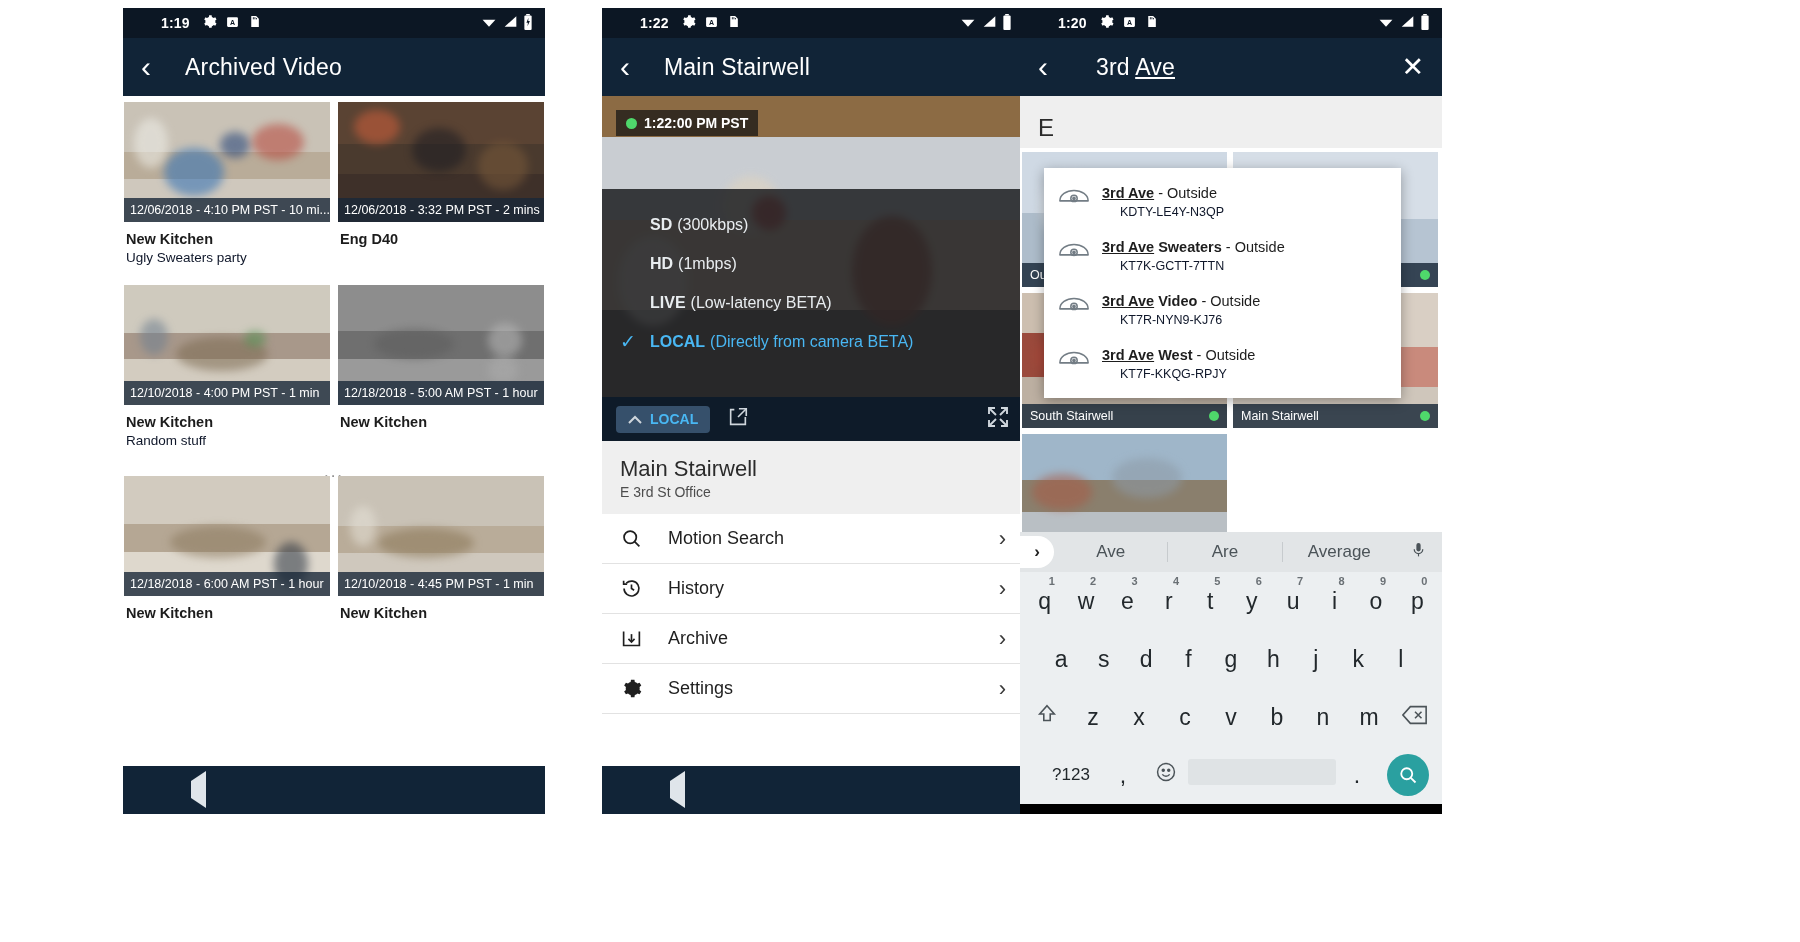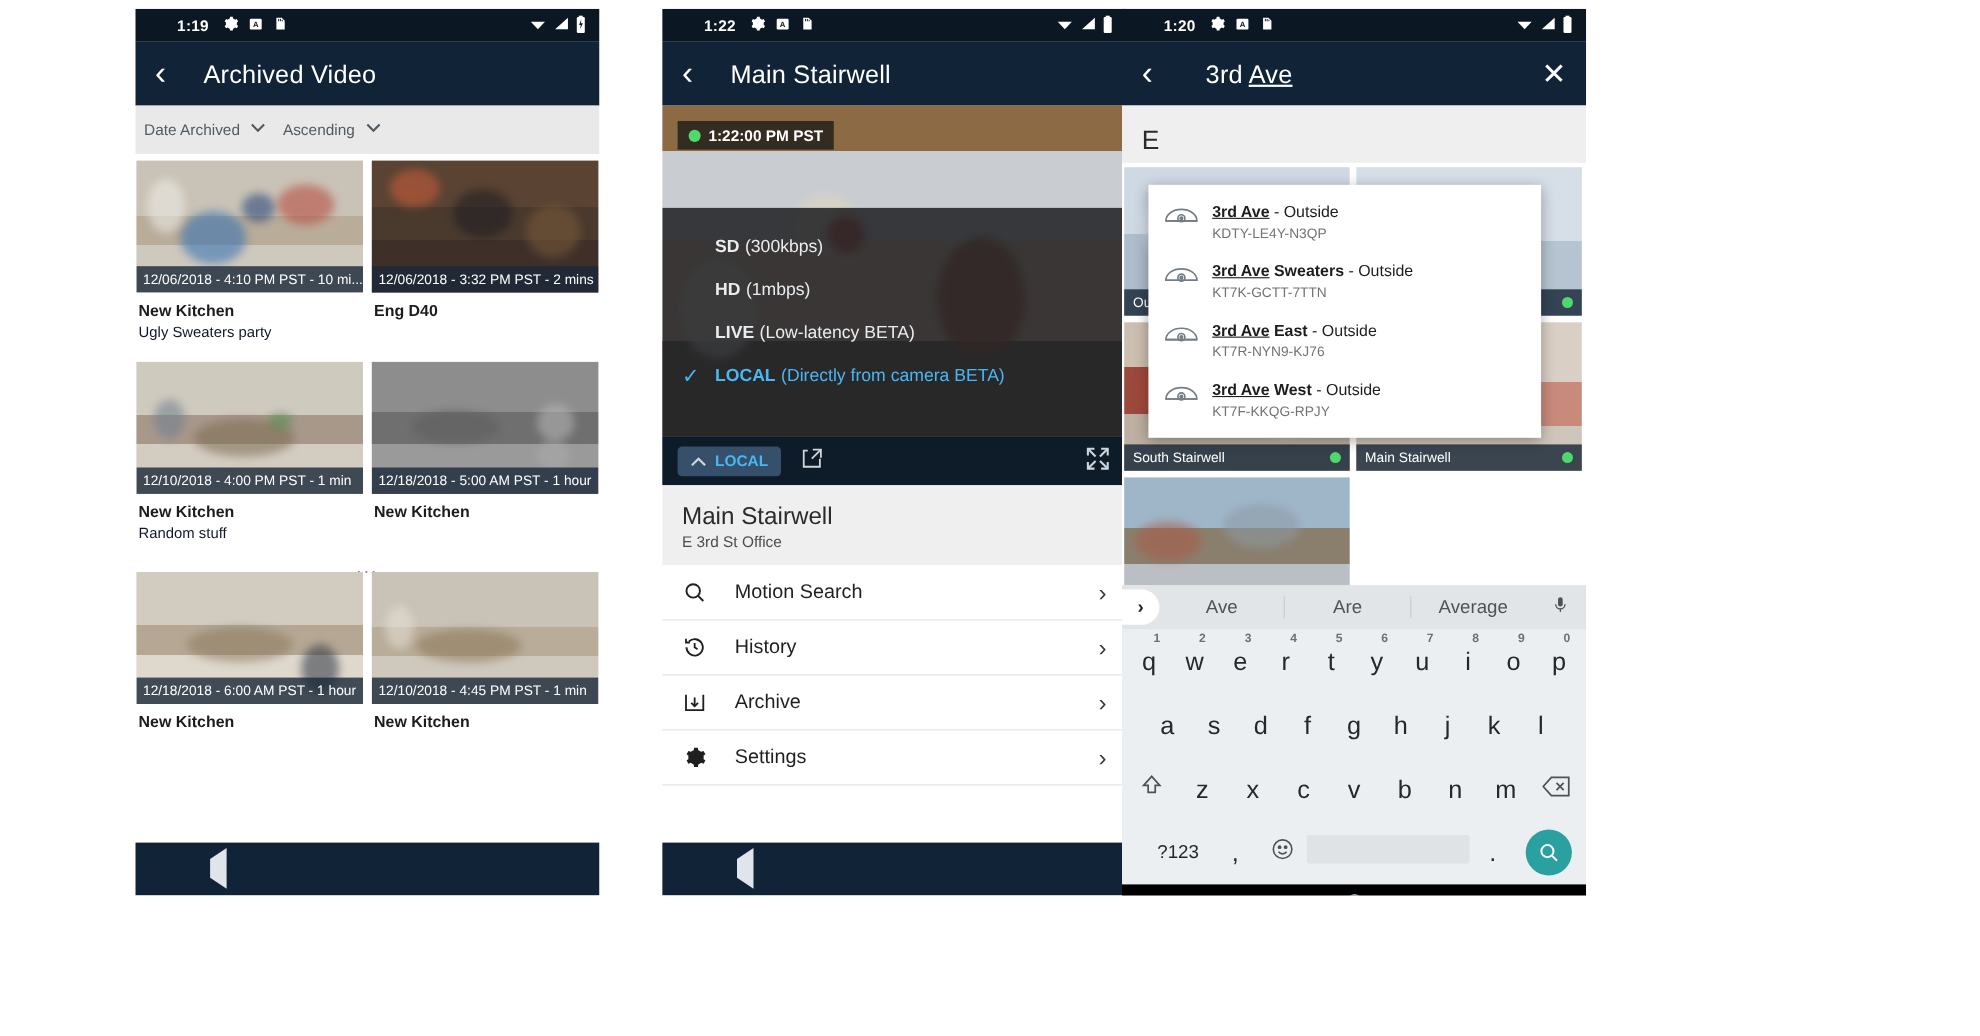--- a/index.html
+++ b/index.html
@@ -106,21 +106,21 @@
   .a4{background:linear-gradient(#d9cfc4 0 40%, #c98a7c 40% 70%, #cfc6bb 70% 100%);}
   .a5{background:linear-gradient(#9fb6c9 0 34%, #8a7f6d 34% 58%, #b9bfc4 58% 100%);}
 
   .dropdown{ position:absolute; left:24px; top:72px; width:357px;
      background:#fff; box-shadow:0 3px 12px rgba(0,0,0,.33); padding:6px 0 8px 0;
      z-index:30; }
   .dd-item{ display:flex; align-items:flex-start; gap:12px; padding:10px 14px 9px 14px; }
   .dd-txt .t1{ font-size:14.5px; color:#1d1d1d; }
   .dd-txt .t1 .m{ font-weight:bold; text-decoration:underline; }
   .dd-txt .t1 .b{ font-weight:bold; }
-  .dd-txt .t2{ font-size:12.5px; color:#737373; margin-top:3px; }
+  .dd-txt .t2{ font-size:12.5px; color:#0f172a; margin-top:3px;margin-left:18px; }
 
   
   .kb{ position:absolute; left:0; right:0; bottom:40px; background:#eceff1; }
   .kb-sugg{ height:40px; background:#e2e5e7; display:flex; align-items:center;
             position:relative; }
   .kb-sugg .exp{ position:absolute; left:0; top:4px; width:34px; height:32px;
      background:#fff; border-radius:0 18px 18px 0; display:flex; align-items:center;
      justify-content:center; font-size:17px; font-weight:bold; color:#222; }
   .sugg{ flex:1; text-align:center; font-size:17px; color:#4b5358; }
   .sugg + .sugg{ border-left:1px solid #c7cbce; }
@@ -187,34 +187,20 @@
               <path d="M6.6 5L3.8 12h2.1l-.6 5 3.3-7.3H6.3z" fill="#0c1724"></path>
             </svg></span>
       </span>
     </div>
 
     <div class="appbar">
       <span class="back">‹</span>
       <span class="title">Archived Video</span>
     </div>
 
-    <div class="sortbar">
-      <span>Date Archived</span>
-      <span class="chev">
-        <svg width="13" height="9" viewBox="0 0 14 9" fill="none" stroke="#515b63" stroke-width="2.2">
-            <path d="M1 1l6 6 6-6"></path>
-          </svg>
-      </span>
-      <span>Ascending</span>
-      <span class="chev">
-        <svg width="13" height="9" viewBox="0 0 14 9" fill="none" stroke="#515b63" stroke-width="2.2">
-            <path d="M1 1l6 6 6-6"></path>
-          </svg>
-      </span>
-    </div>
 
     <div class="grid">
       <div class="row">
         <div class="card">
           <div class="thumb t-kitchen">
             <div class="blob" style="left:40px;top:46px;width:60px;height:48px;background:#2e6fb5;"></div>
             <div class="blob" style="left:96px;top:30px;width:30px;height:26px;background:#1f3f77;"></div>
             <div class="blob" style="left:128px;top:22px;width:52px;height:36px;background:#b7453a;"></div>
             <div class="blob" style="left:10px;top:16px;width:34px;height:50px;background:#efefe9;"></div>
             <span class="cap">12/06/2018 - 4:10 PM PST - 10 mi...</span>
@@ -549,21 +535,21 @@
         <div class="dd-item">
           <span>
             <svg width="32" height="26" viewBox="0 0 34 26" fill="none" stroke="#737d85" stroke-width="1.6">
               <path d="M2 17a15 11 0 0 1 30 0z"></path>
                 <path d="M2 17h30"></path>
                 <circle cx="17" cy="14.5" r="3.4"></circle>
                 <circle cx="17" cy="14.5" r="1.2" fill="#737d85"></circle>
             </svg>
           </span>
           <span class="dd-txt">
-            <span class="t1"><span class="m">3rd Ave</span><span class="b"> East</span><span> - Outside</span></span>
+            <span class="t1"><span class="m">3rd Ave</span><span class="b"> Video</span><span> - Outside</span></span>
             <span class="t2" style="display:block">KT7R-NYN9-KJ76</span>
           </span>
         </div>
         <div class="dd-item">
           <span>
             <svg width="32" height="26" viewBox="0 0 34 26" fill="none" stroke="#737d85" stroke-width="1.6">
               <path d="M2 17a15 11 0 0 1 30 0z"></path>
                 <path d="M2 17h30"></path>
                 <circle cx="17" cy="14.5" r="3.4"></circle>
                 <circle cx="17" cy="14.5" r="1.2" fill="#737d85"></circle>

